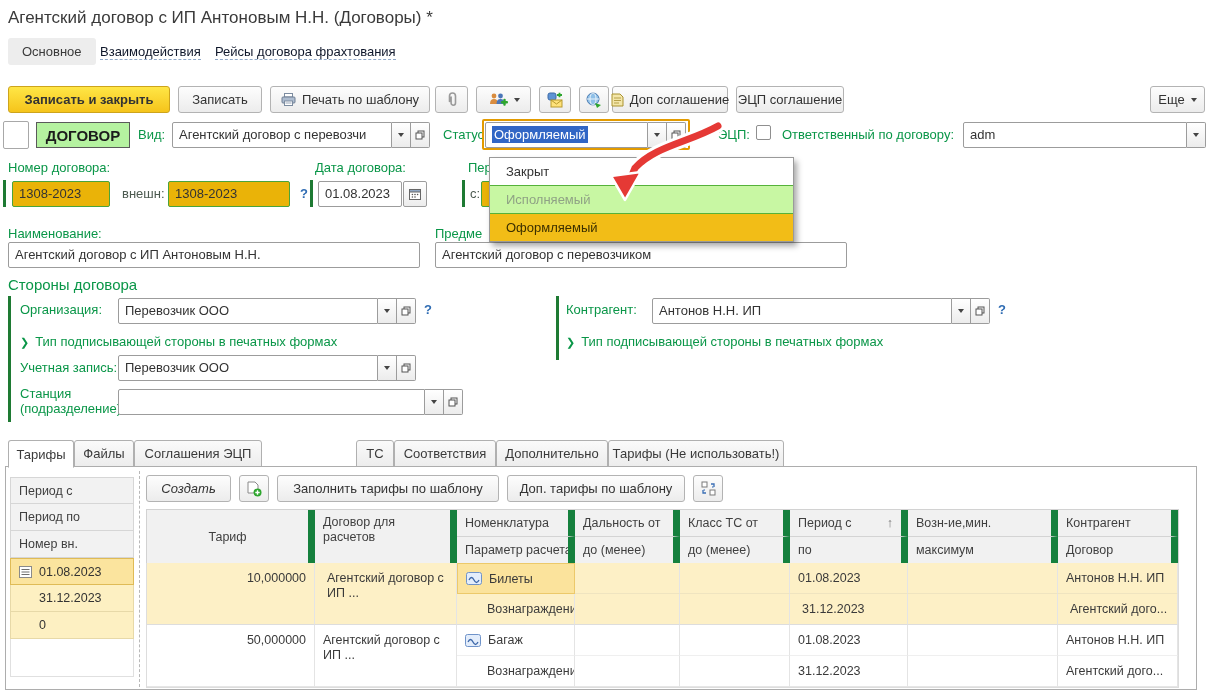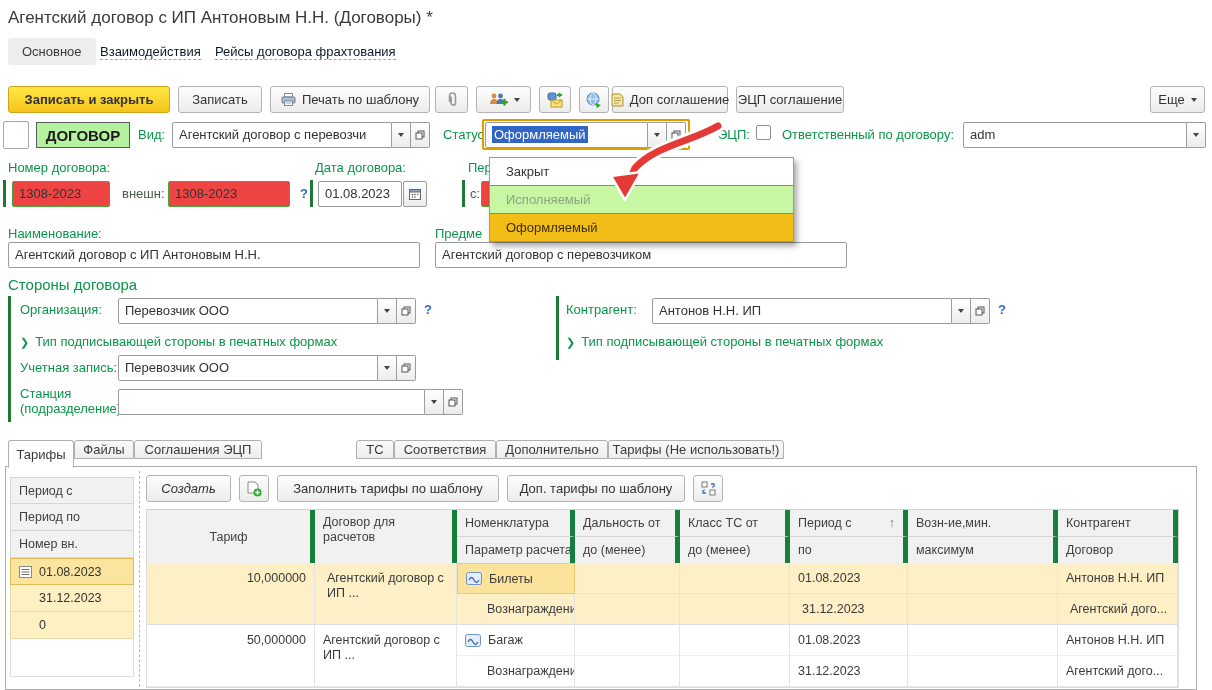--- a/index.html
+++ b/index.html
@@ -26,46 +26,46 @@
 
   
   .combo { display:flex; height:26px; }
   .combo .val { flex:1; background:#fff; border:1px solid #9c9c9c; border-radius:2px 0 0 2px;
                 padding:4px 6px; overflow:hidden; white-space:nowrap; }
   .sq-btn { width:19px; height:26px; background:linear-gradient(#fff,#ececec); border:1px solid #9c9c9c;
             border-left:none; display:flex; align-items:center; justify-content:center; cursor:pointer; }
   .sq-btn:last-child { border-radius:0 2px 2px 0; }
   .field { background:#fff; border:1px solid #9c9c9c; border-radius:2px; padding:4px 6px;
            height:26px; overflow:hidden; white-space:nowrap; }
-  .field-green { background:#ef4444; border:1px solid #4aa43c; }
+  .field-green { background:#eab308; border:1px solid #4aa43c; }
   .reqbar { width:3px; background:#1e7a33; }
   .checkbox { width:15px; height:15px; background:#fff; border:1px solid #8f8f8f; border-radius:2px; }
 
   
   .dropdown { background:#fff; border:1px solid #9a9a9a; box-shadow:3px 4px 6px rgba(0,0,0,.35); z-index:10; }
   .dd-item { height:27px; display:flex; align-items:center; padding:0 16px; white-space:nowrap; }
   .dd-green { background:#c8f7a3; border-top:1px solid #56b23a; border-bottom:1px solid #56b23a; height:29px; color:#8fa285; }
   .dd-amber { background:#f2bd17; color:#3c3000; }
 
   
-  .dtab { position:absolute; top:440px; height:19px; display:flex; align-items:center; justify-content:center;
+  .dtab { position:absolute; top:440px; height:27px; display:flex; align-items:center; justify-content:center;
           background:linear-gradient(#fafafa,#ededed); border:1px solid #b0b0b0; border-radius:3px 3px 0 0;
           font-size:13px; color:#3a3a3a; cursor:pointer; white-space:nowrap; }
   .dtab-active { background:#fff; height:28px; z-index:3; border-bottom:1px solid #fff; }
 
   
   .panel { border:1px solid #adadad; background:#fff; }
   .lcell { width:124px; height:27px; display:flex; align-items:center; padding:0 8px; font-size:12.5px; }
   .lhead { background:#f2f2f2; border:1px solid #d6d6d6; border-top:none; color:#3f3f3f; }
   .lval  { border:1px solid #e7d9a8; border-top:none; }
 
   .hdr-grid, .body-grid { display:grid; grid-template-columns:168px 142px 118px 105px 110px 118px 150px 120px; }
   .hdr-grid { grid-auto-rows:27px; border:1px solid #d2d2d2; }
   .body-grid { grid-auto-rows:31px; border-left:1px solid #ddd; border-right:1px solid #ddd; border-bottom:1px solid #ddd; }
-  .th { background:#f1f1f1; border-right:5px solid #15803d; border-bottom:1px solid #d4d4d4;
+  .th { background:#f1f1f1; border-right:7px solid #15803d; border-bottom:1px solid #d4d4d4;
         padding:5px 8px; font-size:12.5px; color:#3f3f3f; display:flex; align-items:center; white-space:nowrap; overflow:hidden; }
   .td { padding:0 8px; font-size:12.5px; color:#3a3a3a; border-right:1px solid #e4e4e4;
         display:flex; align-items:center; white-space:nowrap; overflow:hidden; }
   .row-y  { background:#fdf0c6; border-bottom:1px solid #efe4c0; }
   .row-y2 { background:#fdf0c6; border-bottom:1px solid #ddd;padding-left:12px; }
   .row-w  { background:#fff; border-bottom:1px solid #efefef; }
   .row-w2 { background:#fff; border-bottom:1px solid #e6e6e6; }
   .cell-sel { background:#fbe39c !important; border:1px solid #ecc96a; }
   .num { justify-content:flex-end; }
   .indent { padding-left:30px; color:#3c3c3c; }

